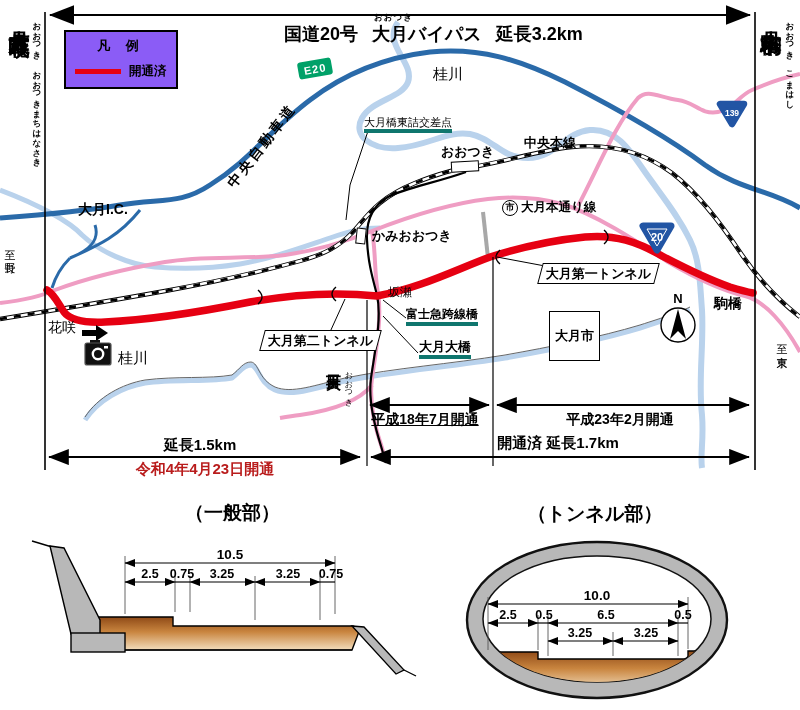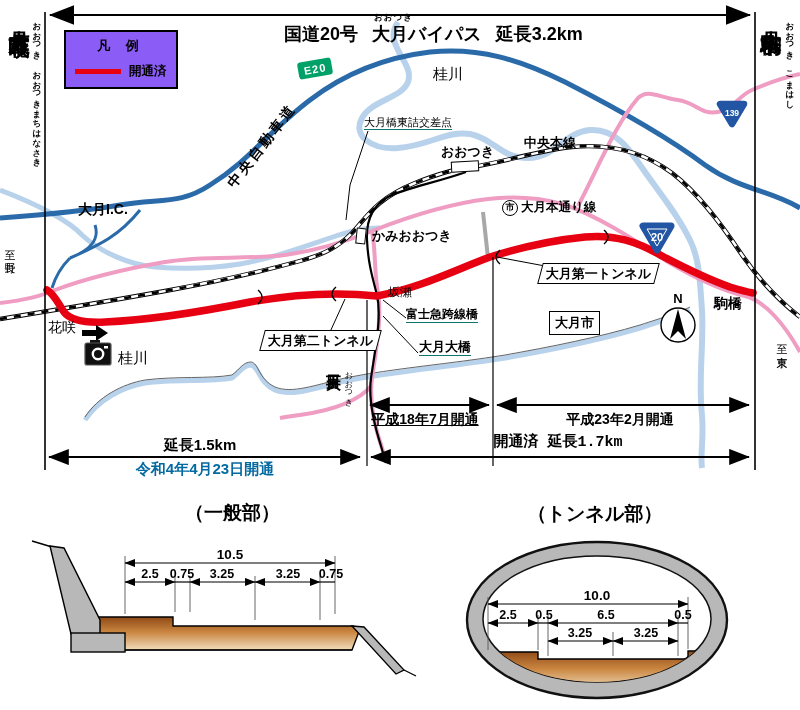--- a/index.html
+++ b/index.html
@@ -14,30 +14,30 @@
   .furi-wrap{position:relative;}
   .furi{position:absolute;left:2px;top:-10px;font-size:8.5px;font-weight:bold;letter-spacing:1px;}
   .legend{position:absolute;left:64px;top:30px;width:110px;height:55px;border:2px solid #000;background:#8b5cf6;}
   .legend .ttl{margin-top:5px;text-align:center;font-size:13px;font-weight:bold;letter-spacing:6px;}
   .legend .row{display:flex;align-items:center;margin-top:8px;margin-left:9px;}
   .legend .bar{width:46px;height:5px;background:#e60012;}
   .legend .itm{margin-left:8px;font-size:12.5px;font-weight:bold;}
   .badge-e20{position:absolute;left:298px;top:60px;width:34px;height:17px;background:#00a168;border-radius:3px;
              color:#fff;font-size:11px;font-weight:bold;display:flex;align-items:center;justify-content:center;
              transform:rotate(-10deg);letter-spacing:1px;}
-  .boxlbl{border:1.2px solid #000;background:#fff;padding:4px 5px;font-weight:bold;font-size:13px;}
+  .boxlbl{border:1.2px solid #000;background:#fff;padding:17px 5px;font-weight:bold;font-size:13px;}
   .tlabel{position:absolute;border:1.5px solid #000;background:#fff;padding:0 5px;transform:skewX(-15deg);}
   .tlabel span{display:inline-block;transform:skewX(15deg);font-weight:bold;font-size:13px;}
-  .ul{border-bottom:1px solid #0f766e;padding-bottom:1px;}
+  .ul{border-bottom:4px solid #0f766e;padding-bottom:1px;}
   .station{position:absolute;background:#fff;border:1.2px solid #000;}
   .cityroad{position:absolute;display:flex;align-items:center;gap:3px;}
   .cityroad .circ{width:14px;height:14px;border:1.1px solid #000;border-radius:50%;font-size:9px;font-weight:bold;
                   display:flex;align-items:center;justify-content:center;background:#fff;}
   .cityroad .txt{font-size:12.5px;font-weight:bold;}
-  .red{color:#0369a1;}
+  .red{color:#b91c1c;}
 </style>
 </head>
 <body>
 
 <div class="stage">
 
 <svg width="800" height="710" viewBox="0 0 800 710">
   <defs>
     <marker id="dimA" markerWidth="10" markerHeight="8" refX="8.6" refY="3.5" orient="auto-start-reverse">
       <path d="M0,0 L9,3.5 L0,7 z" fill="#000"></path>
@@ -307,18 +307,18 @@
 
 <div class="lbl" style="left:118px;top:350px;font-size:15px;">桂川</div>
 
 <div class="lbl vtext b" style="left:325px;top:364px;font-size:15px;">大月二丁目</div>
 <div class="lbl vtext" style="left:343px;top:366px;font-size:8px;">おおつき</div>
 
 <div class="lbl b center" style="left:355px;top:412px;width:140px;font-size:14px;text-decoration:underline;">平成18年7月開通</div>
 <div class="lbl b center" style="left:550px;top:412px;width:140px;font-size:14px;">平成23年2月開通</div>
 <div class="lbl b center" style="left:140px;top:437px;width:120px;font-size:15px;">延長1.5km</div>
 <div class="lbl b center red" style="left:115px;top:461px;width:180px;font-size:15px;">令和4年4月23日開通</div>
-<div class="lbl b center" style="left:448px;top:435px;width:220px;font-size:15px;font-family:Liberation Mono, monospace;">開通済 延長1.7km</div>
+<div class="lbl b center" style="left:448px;top:435px;width:220px;font-size:15px;">開通済 延長1.7km</div>
 
 <div class="lbl b center" style="left:150px;top:503px;width:165px;font-size:19px;">（一般部）</div>
 <div class="lbl b center" style="left:505px;top:504px;width:180px;font-size:19px;">（トンネル部）</div>
 
 </div>
 
 </body></html>

